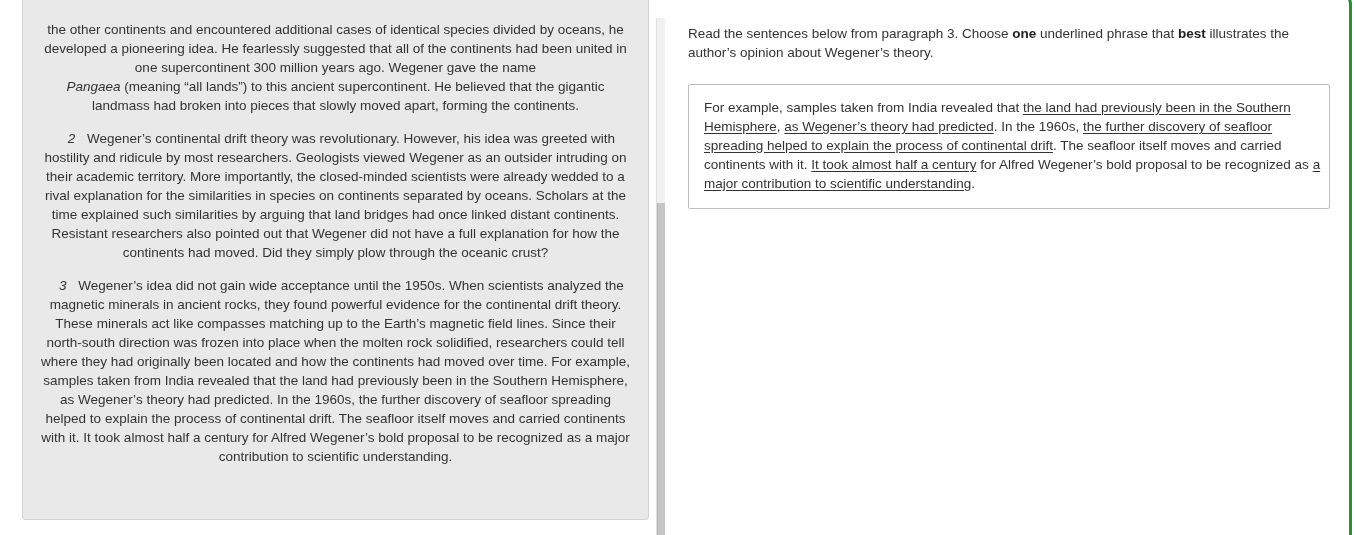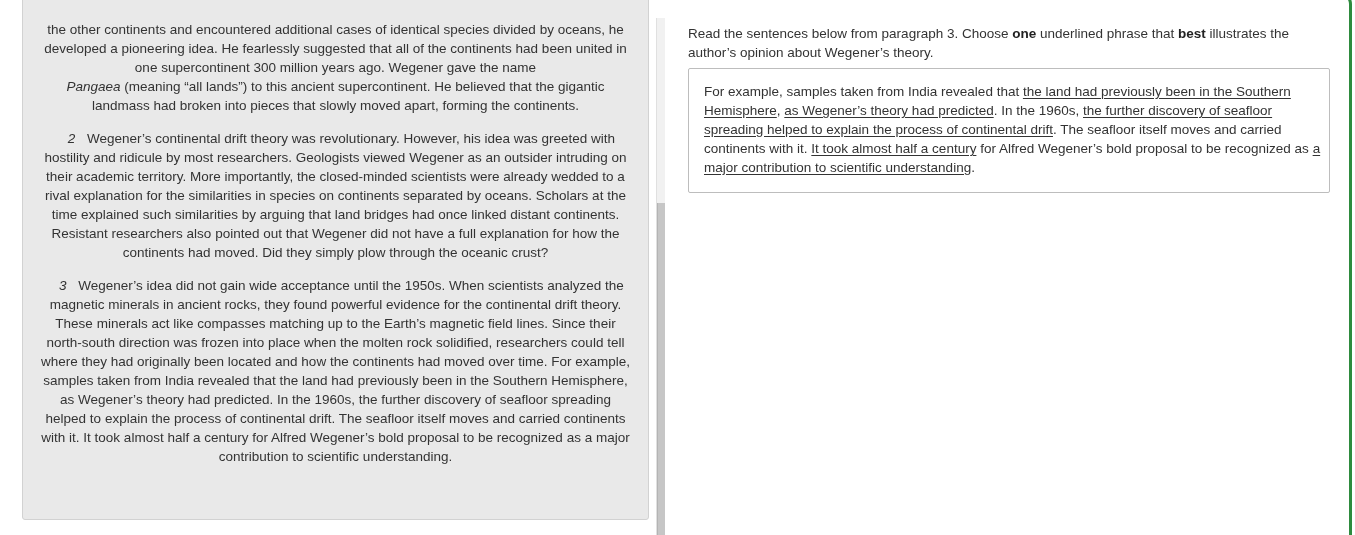--- a/index.html
+++ b/index.html
@@ -29,21 +29,21 @@
       background: #f1f1f1; border-left: 1px solid #e0e0e0; box-sizing: border-box;
     }
     .scroll-thumb {
       position: absolute; left: 0; top: 185px; width: 8px; height: 332px;
       background: #c6c6c6; border-left: 1px solid #b4b4b4; box-sizing: border-box;
     }
     .question {
       position: absolute; left: 688px; top: 24px; width: 645px;
       font-size: 13.5px; line-height: 19px; color: #333;
     }
-    .prompt { margin: 0 0 6px 0; }
+    .prompt { margin: 0 0 22px 0; }
     .prompt b { font-weight: bold; color: #222; }
     .excerpt {
       border: 1px solid #bdbdbd; border-radius: 2px; background: #fff;
       padding: 13px 5px 15px 15px; width: 642px; box-sizing: border-box;
     }
     .choice {
       text-decoration: underline; text-decoration-color: #333; cursor: pointer;
       text-underline-offset: 2px;
     }
   </style>

